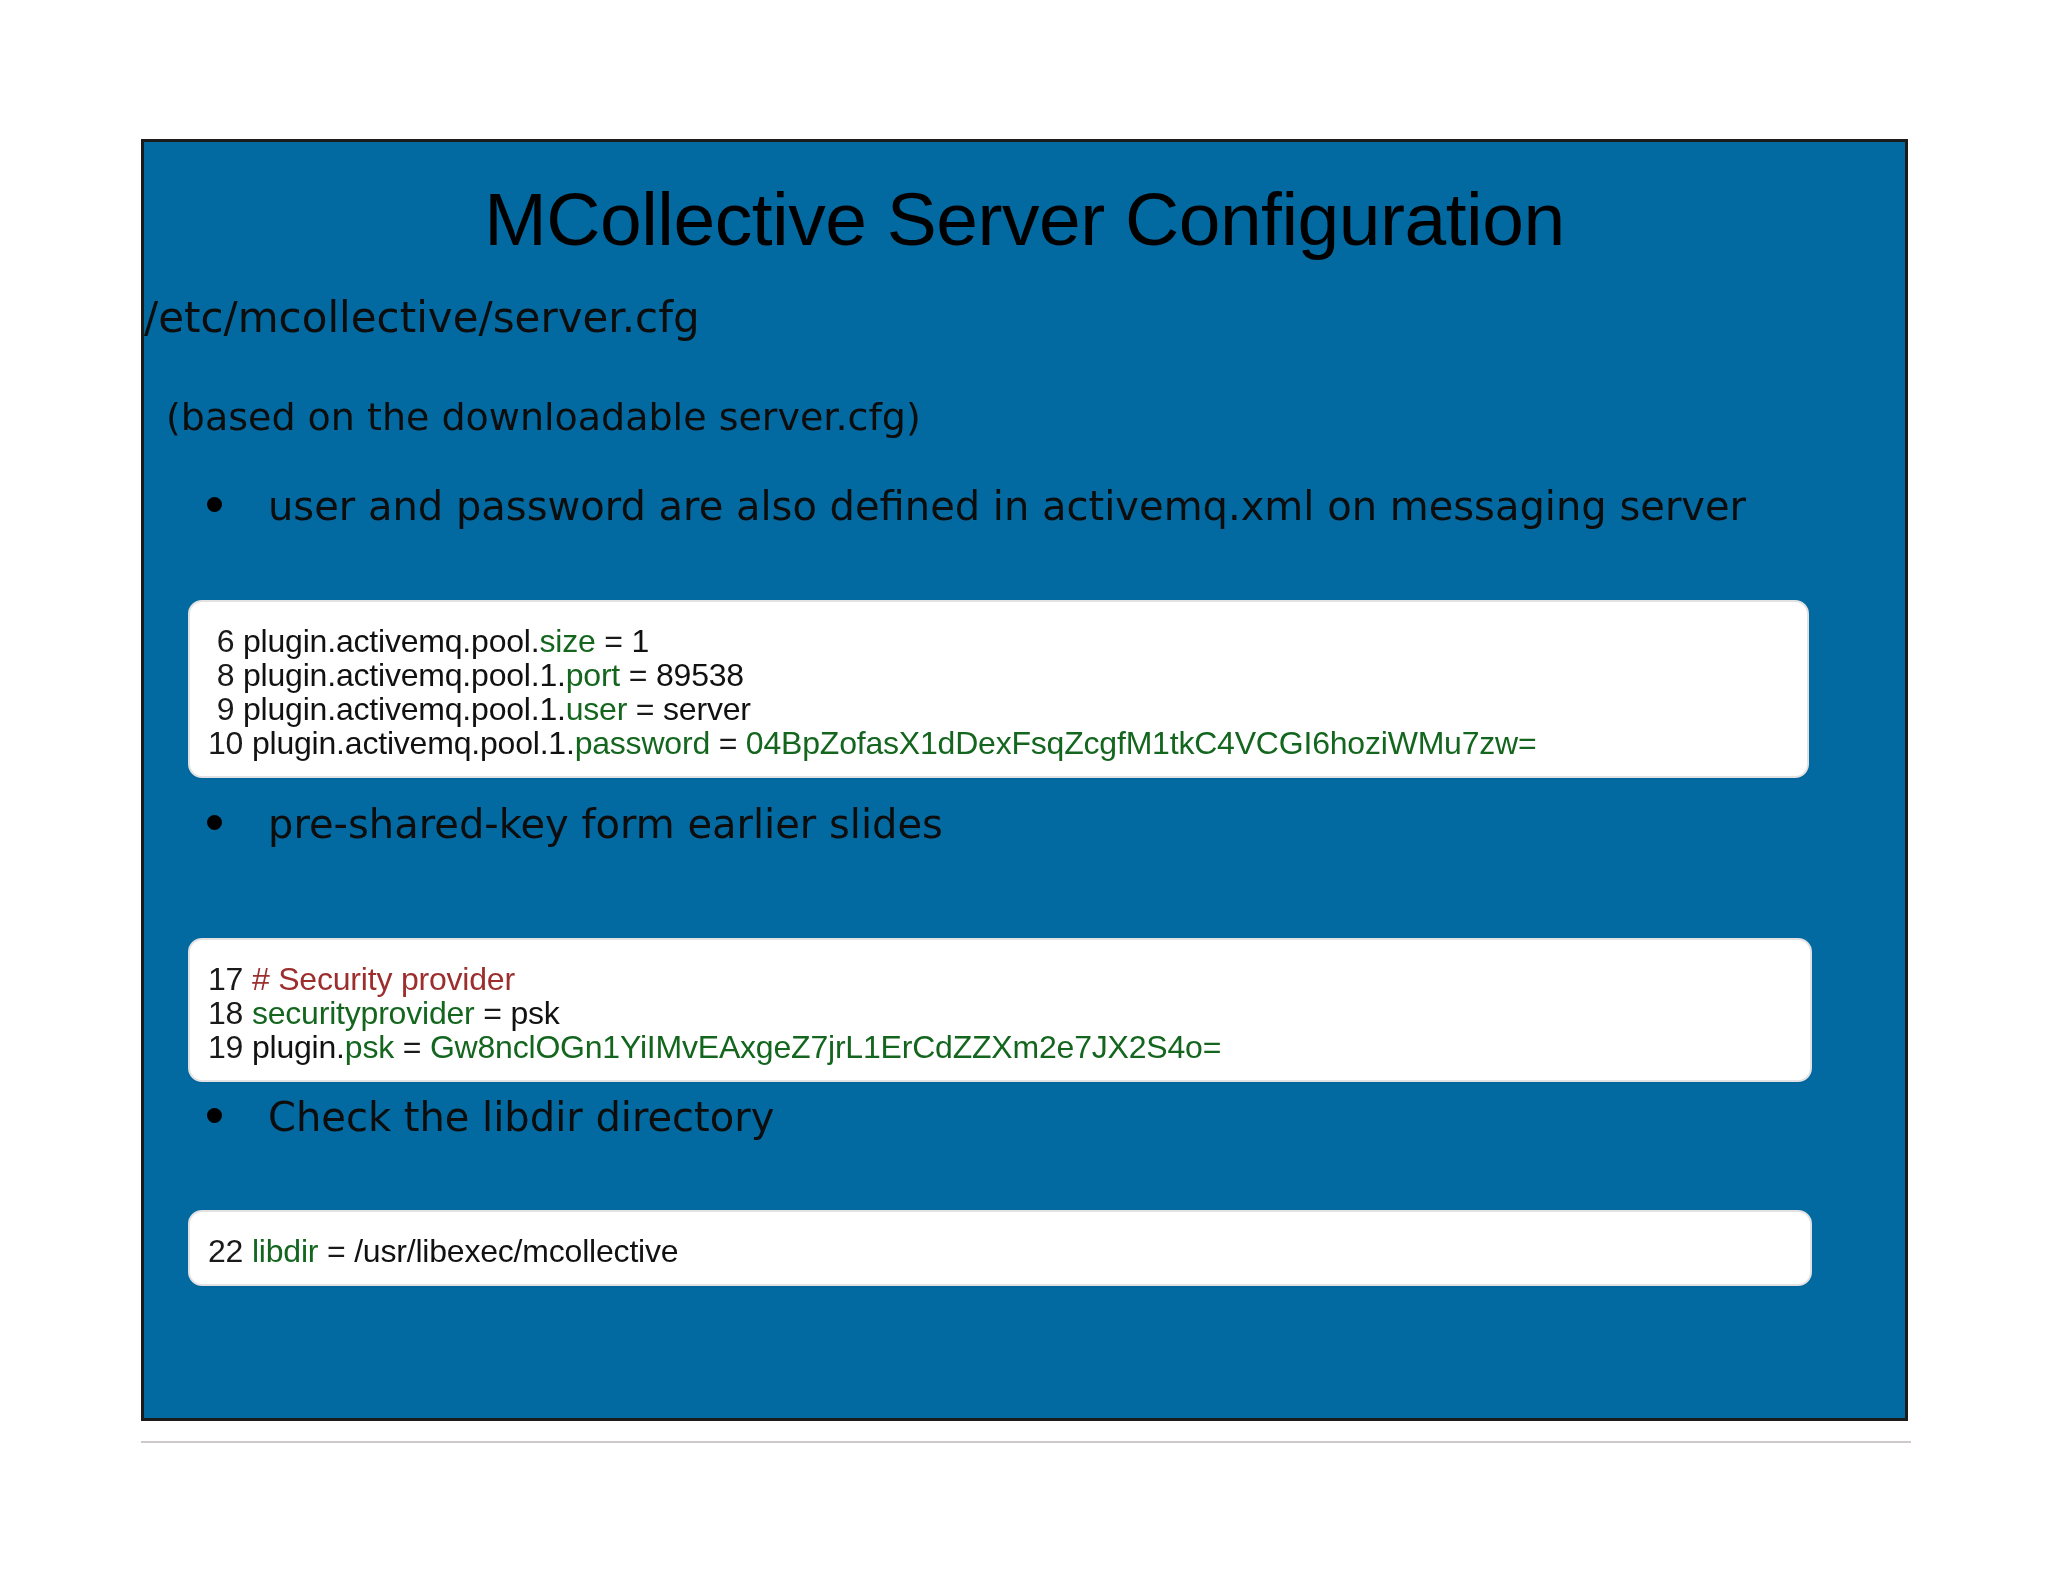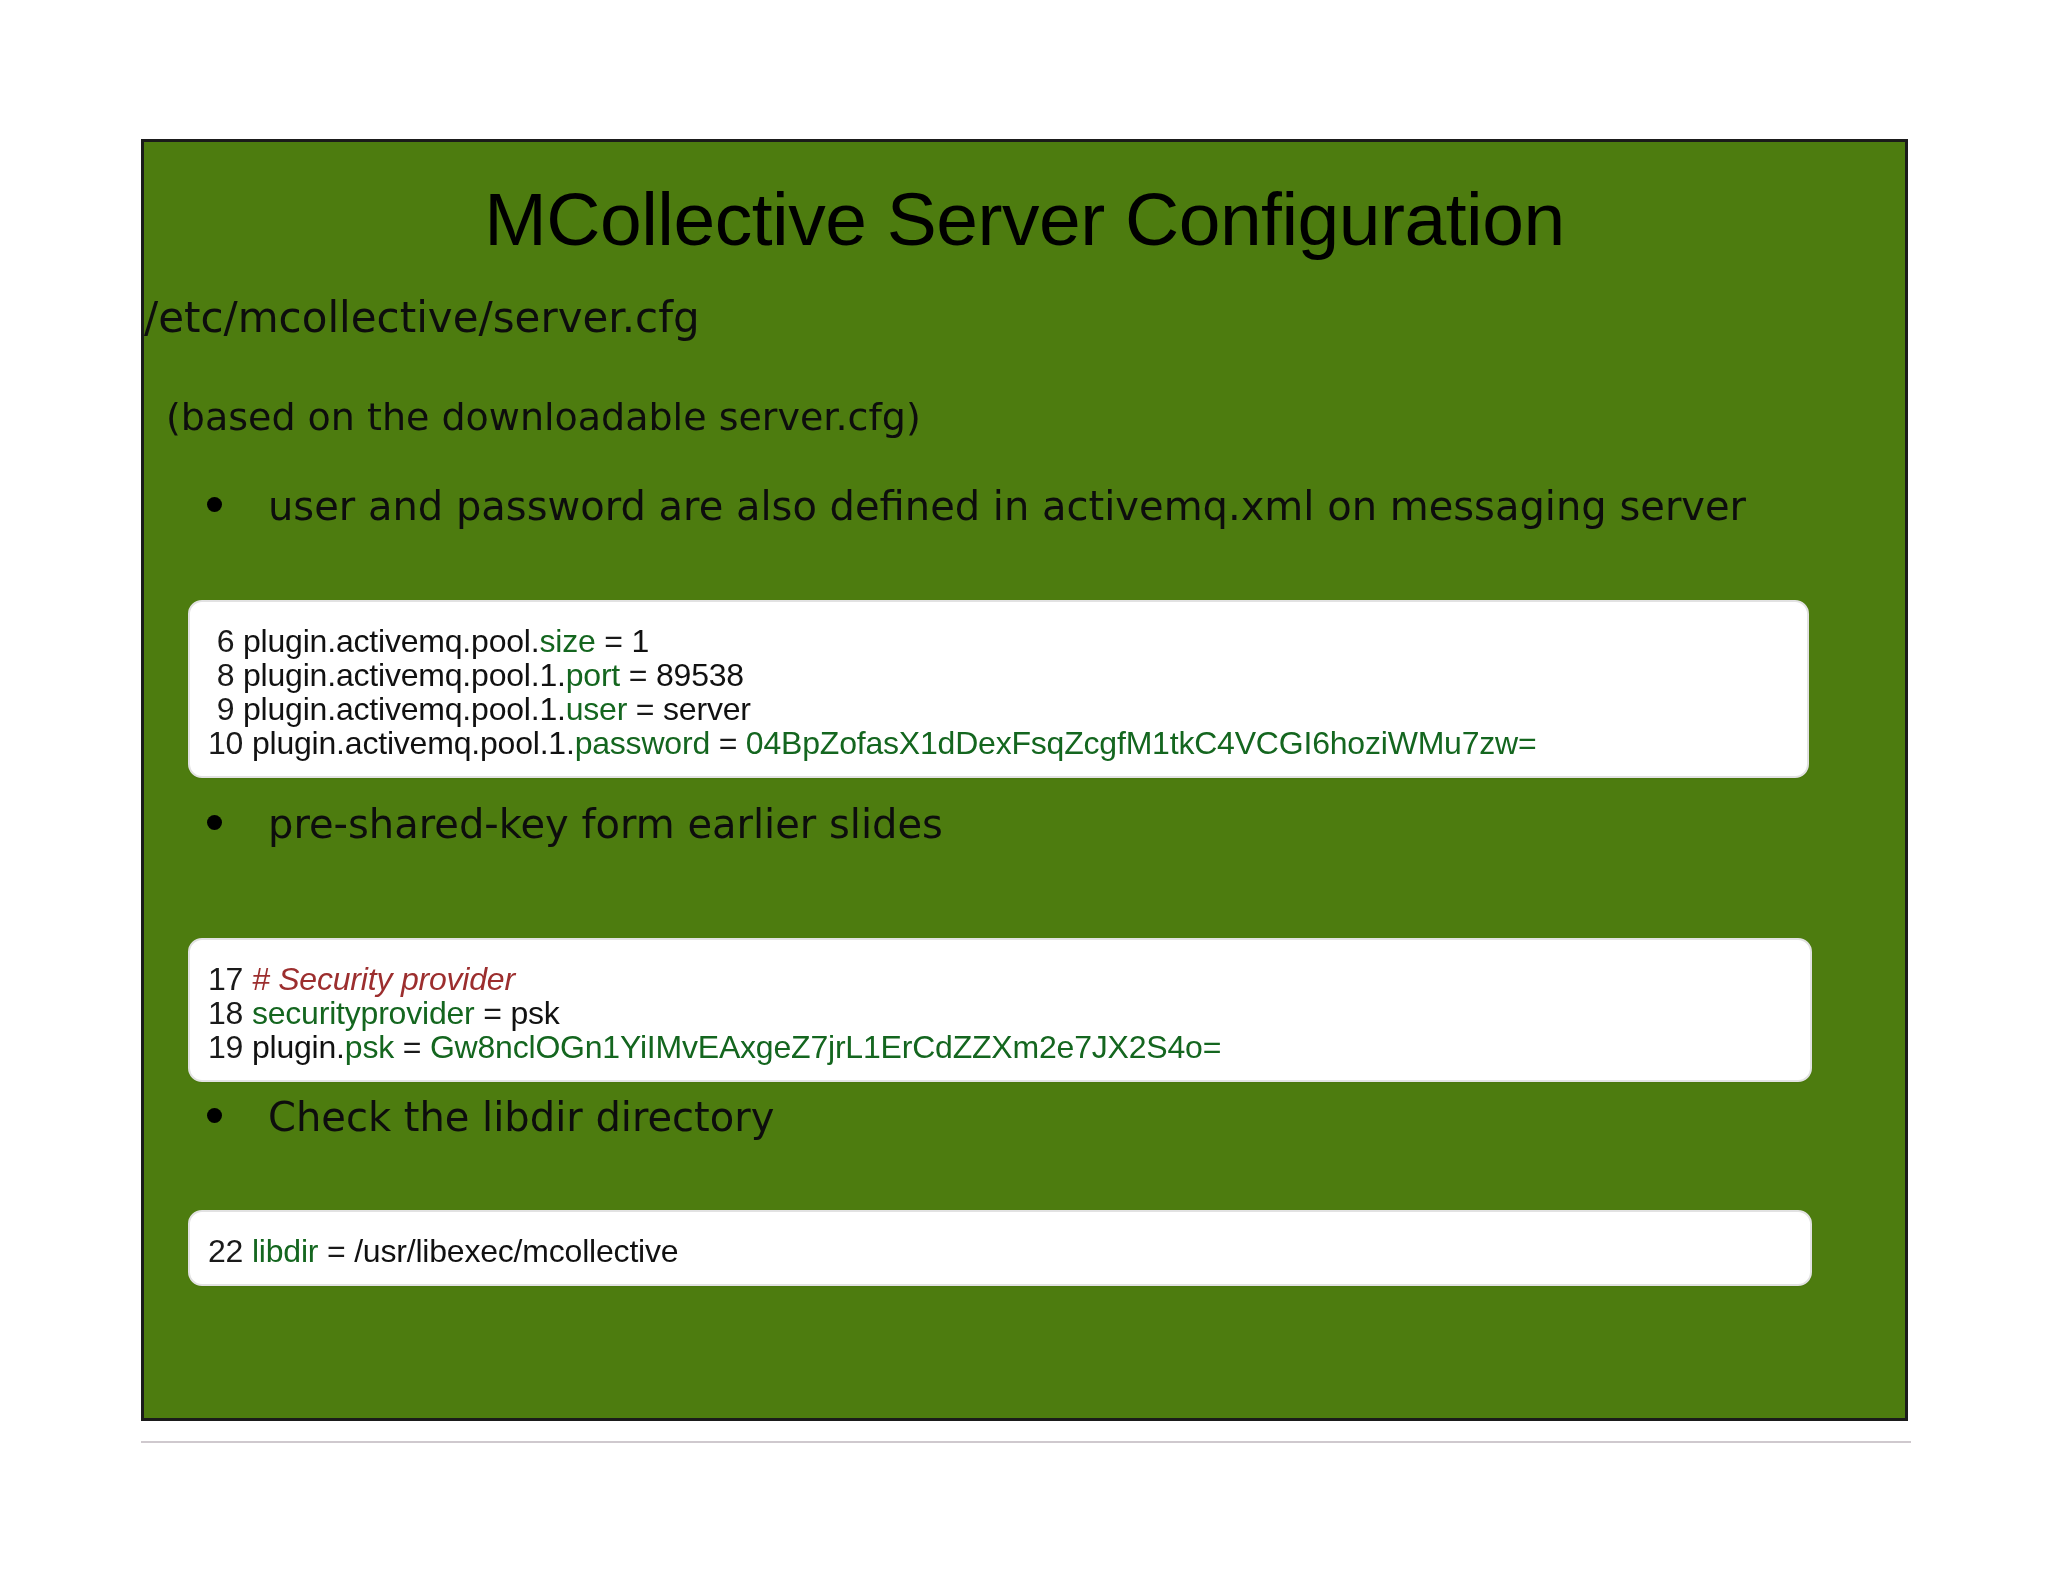--- a/index.html
+++ b/index.html
@@ -23,21 +23,21 @@
   }
 
   
   .slide-frame {
     position: absolute;
     left: 141px;
     top: 139px;
     width: 1767px;
     height: 1282px;
     border: 3px solid #1b1b1b;
-    background: #4d7c0f;
+    background: #0369a1;
     box-sizing: border-box;
   }
 
   .footer-rule {
     position: absolute;
     left: 141px;
     top: 1441px;
     width: 1770px;
     height: 2px;
     background: #cfc9ce;
@@ -134,21 +134,20 @@
     color: #1a1a1a;
   }
   .key {
     color: #14661f;
   }
   .val-green {
     color: #14661f;
   }
   .comment {
     color: #9c2e2e;
-    font-style: italic;
   }
   .eq {
     color: #1a1a1a;
   }
   .plain {
     color: #111111;
   }
 </style>
 </head>
 <body>

